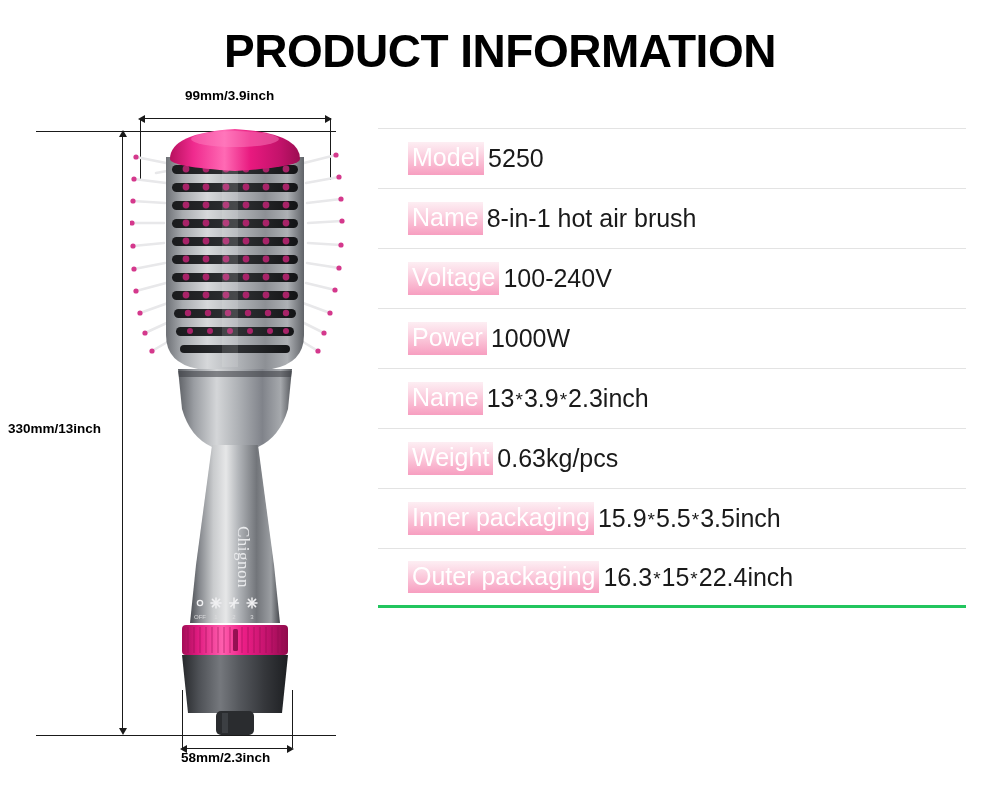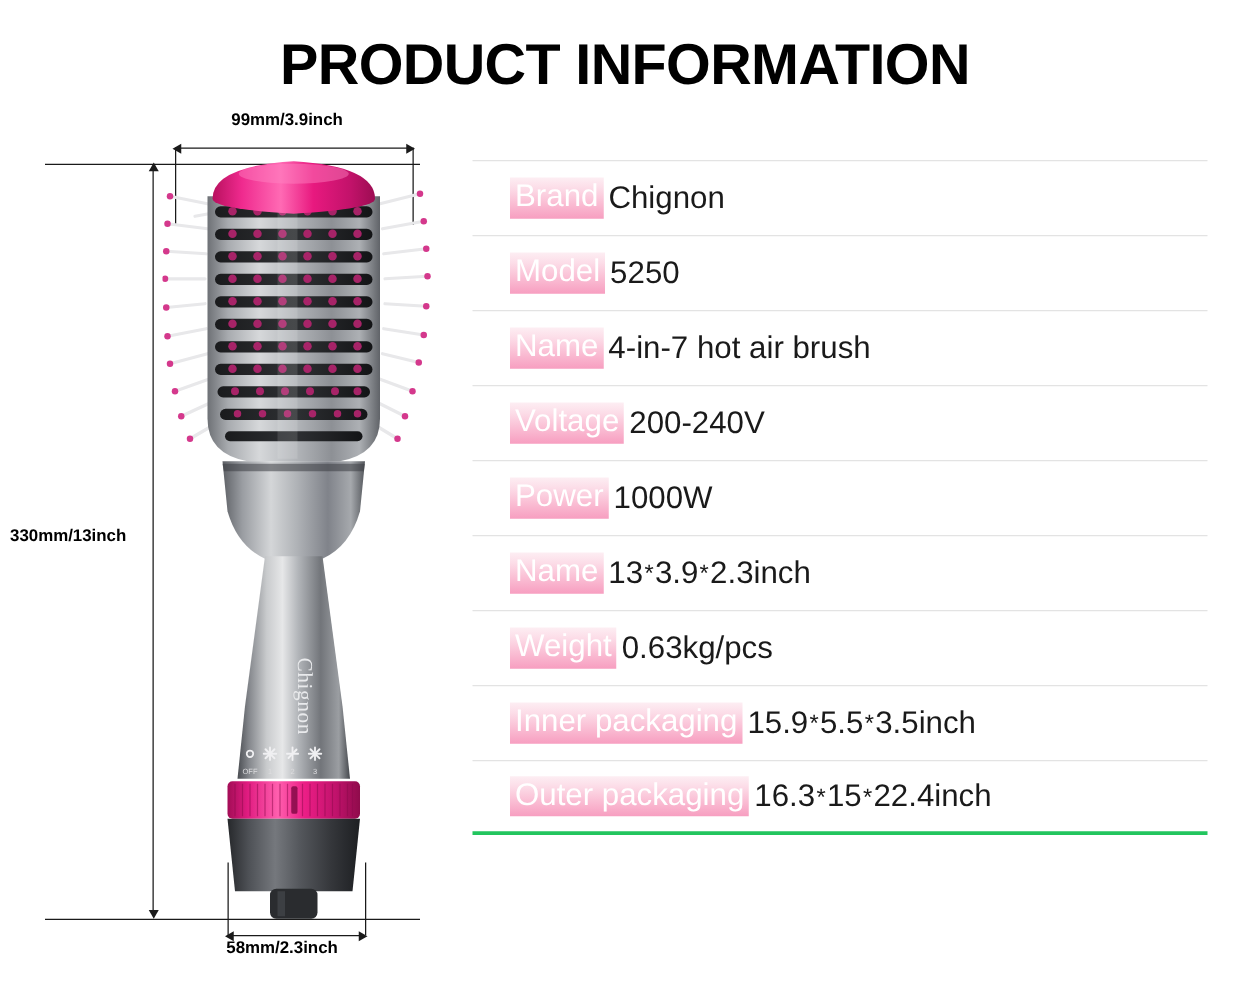--- a/index.html
+++ b/index.html
@@ -385,38 +385,34 @@
       <rect x="103" y="504" width="5" height="22" rx="1.5" fill="#7d0742" opacity="0.8"></rect>
 
       <path d="M52 530 L158 530 L152 588 L58 588 Z" fill="url(#baseGrad)"></path>
       <rect x="86" y="586" width="38" height="24" rx="5" fill="#2a2c2f"></rect>
       <rect x="92" y="588" width="6" height="20" fill="#4a4d51" opacity="0.6"></rect>
     </svg>
   </div>
 
   <div id="spec-table">
 
-    <div class="spec-row">
-      <span class="spec-label">Brand</span>
-      <span class="spec-value">Chignon</span>
-    </div>
 
     <div class="spec-row">
       <span class="spec-label">Model</span>
       <span class="spec-value">5250</span>
     </div>
 
     <div class="spec-row">
       <span class="spec-label">Name</span>
-      <span class="spec-value">4-in-7 hot air brush</span>
+      <span class="spec-value">8-in-1 hot air brush</span>
     </div>
 
     <div class="spec-row">
       <span class="spec-label">Voltage</span>
-      <span class="spec-value">200-240V</span>
+      <span class="spec-value">100-240V</span>
     </div>
 
 
     <div class="spec-row">
       <span class="spec-label">Power</span>
       <span class="spec-value">1000W</span>
     </div>
 
     <div class="spec-row">
       <span class="spec-label">Name</span>

